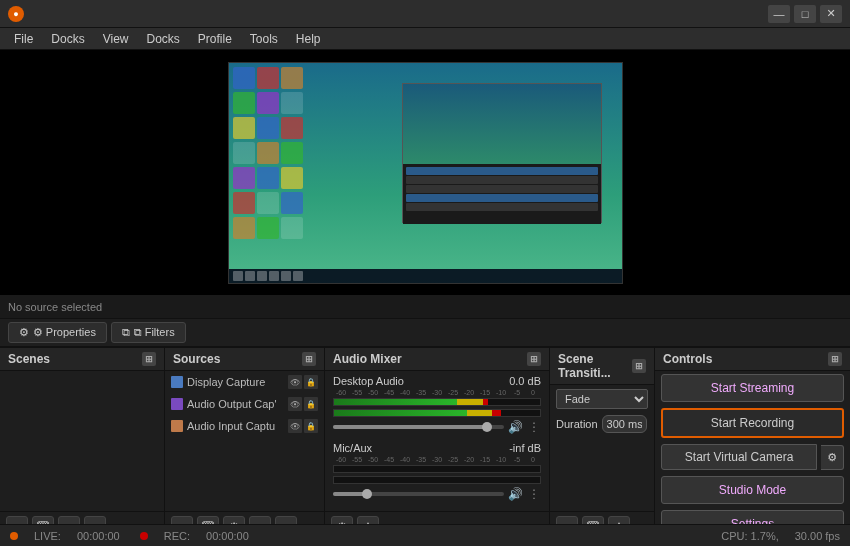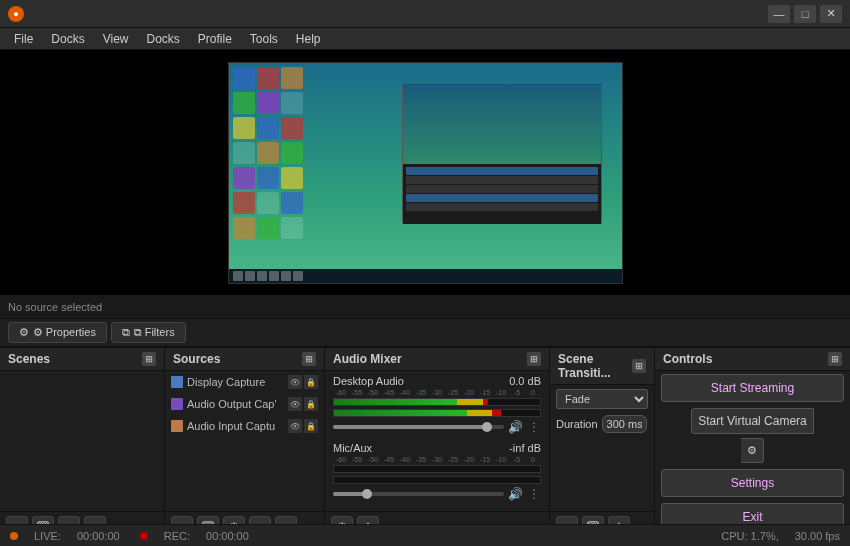--- a/index.html
+++ b/index.html
@@ -432,21 +432,20 @@
     .ctrl-btn.recording {
       background: #2a2a2a;
       border: 2px solid #e05c00;
       color: #ccc;
     }
     .virtual-cam-row {
       display: flex;
       align-items: center;
       margin: 3px 6px;
       gap: 4px;
-      flex-direction: column;
     }
     .virtual-cam-btn {
       flex: 1;
       padding: 5px 6px;
       background: #333;
       border: 1px solid #555;
       color: #ccc;
       font-size: 12px;
       cursor: pointer;
       border-radius: 3px 0 0 3px;
@@ -772,24 +771,26 @@
   </div>
 
   <div class="panel controls-panel">
     <div class="panel-header">
       <span>Controls</span>
       <div class="panel-header-icons">
         <div class="ph-icon">⊞</div>
       </div>
     </div>
     <button class="ctrl-btn">Start Streaming</button>
+    <button class="ctrl-btn recording">Start Recording</button>
     <div class="virtual-cam-row">
       <button class="virtual-cam-btn">Start Virtual Camera</button>
       <button class="virtual-cam-gear">⚙</button>
     </div>
+    <button class="ctrl-btn">Studio Mode</button>
     <button class="ctrl-btn">Settings</button>
     <button class="ctrl-btn">Exit</button>
   </div>
 
 </div>
 
 <div class="status-bar">
   <div class="status-item">
     <div class="status-dot live"></div>
     <span>LIVE:</span>

